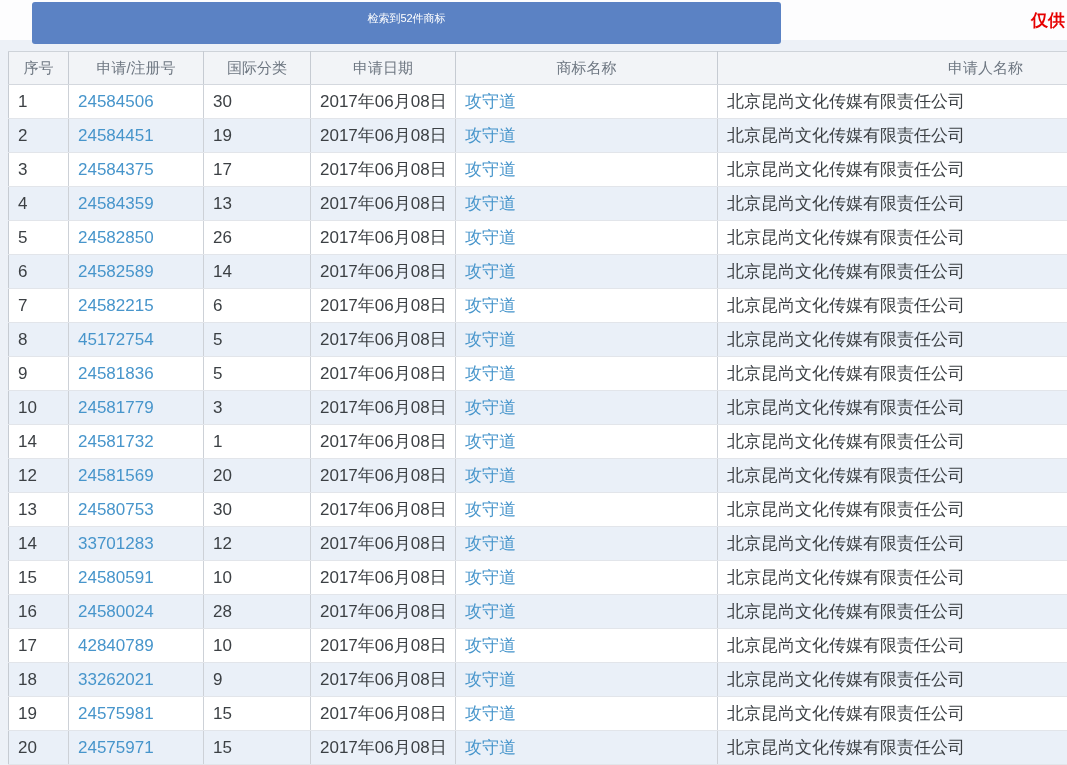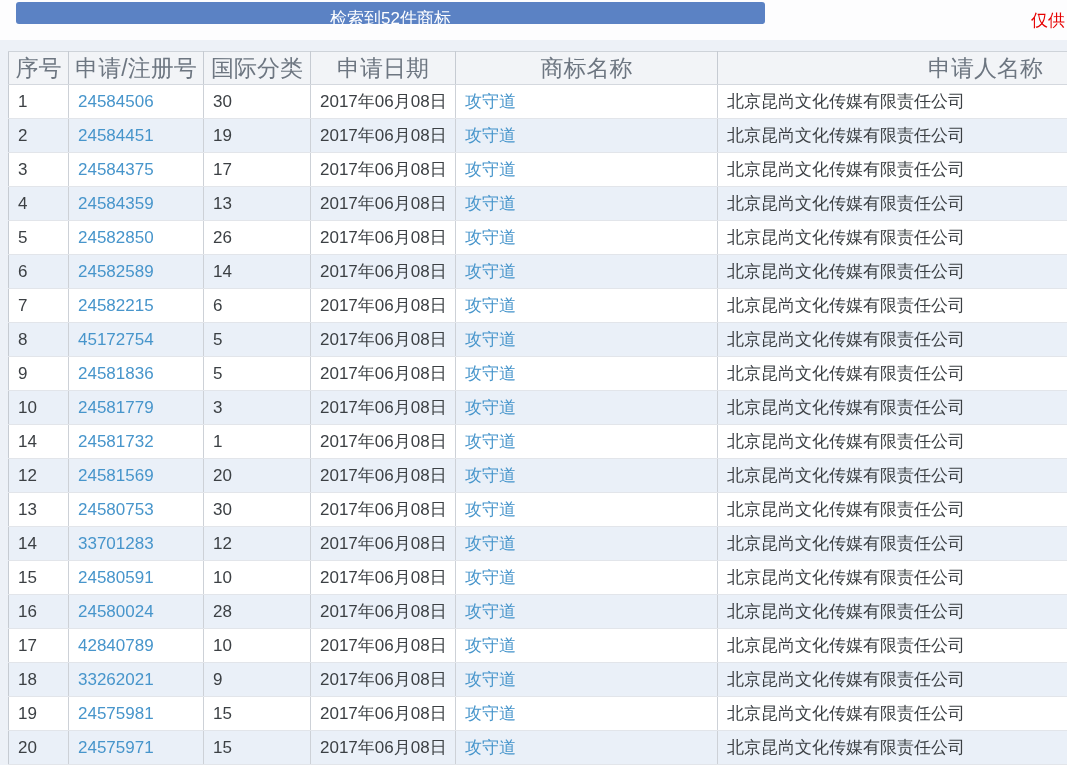--- a/index.html
+++ b/index.html
@@ -8,46 +8,46 @@
     position: relative; overflow: hidden;
     background: #edf1f7;
     font-family: "Liberation Sans", "DejaVu Sans", sans-serif;
   }
   .top-band {
     position: absolute; left: 0; top: 0;
     width: 1067px; height: 40px;
     background: #fdfdfe;
   }
   .banner {
-    position: absolute; left: 16px; top: 2px;
-    width: 749px; height: 22px;
+    position: absolute; left: 32px; top: 2px;
+    width: 749px; height: 42px;
     background: #5b82c4; border-radius: 3px;
-    color: #ffffff; font-size: 17px;
+    color: #ffffff; font-size: 11px;
     text-align: center; line-height: 33px;
   }
   .notice {
     position: absolute; left: 1031px; top: 9px;
-    color: #e60000; font-weight: normal; font-size: 17px;
+    color: #e60000; font-weight: bold; font-size: 17px;
     white-space: nowrap;
   }
   .table-wrap {
     position: absolute; left: 8px; top: 51px;
     width: 1059px; height: 714px;
     overflow: hidden;
   }
   table.results {
     border-collapse: collapse; table-layout: fixed;
     width: 1245px; background: #ffffff;
     border-left: 1px solid #c6cbd2;
     border-top: 1px solid #ced3d9;
   }
   table.results th {
     height: 32px;
     background: #f2f4f7;
-    color: #6d7681; font-weight: 400; font-size: 23px;
+    color: #6d7681; font-weight: 400; font-size: 15px;
     text-align: center;
     border-right: 1px solid #c6cbd2;
     border-bottom: 1px solid #d4d8de;
     padding: 0; overflow: hidden; white-space: nowrap;
   }
   table.results td {
     height: 33px;
     color: #3c4044; font-size: 17px;
     text-align: left; vertical-align: middle;
     border-right: 1px solid #cdd1d7;

